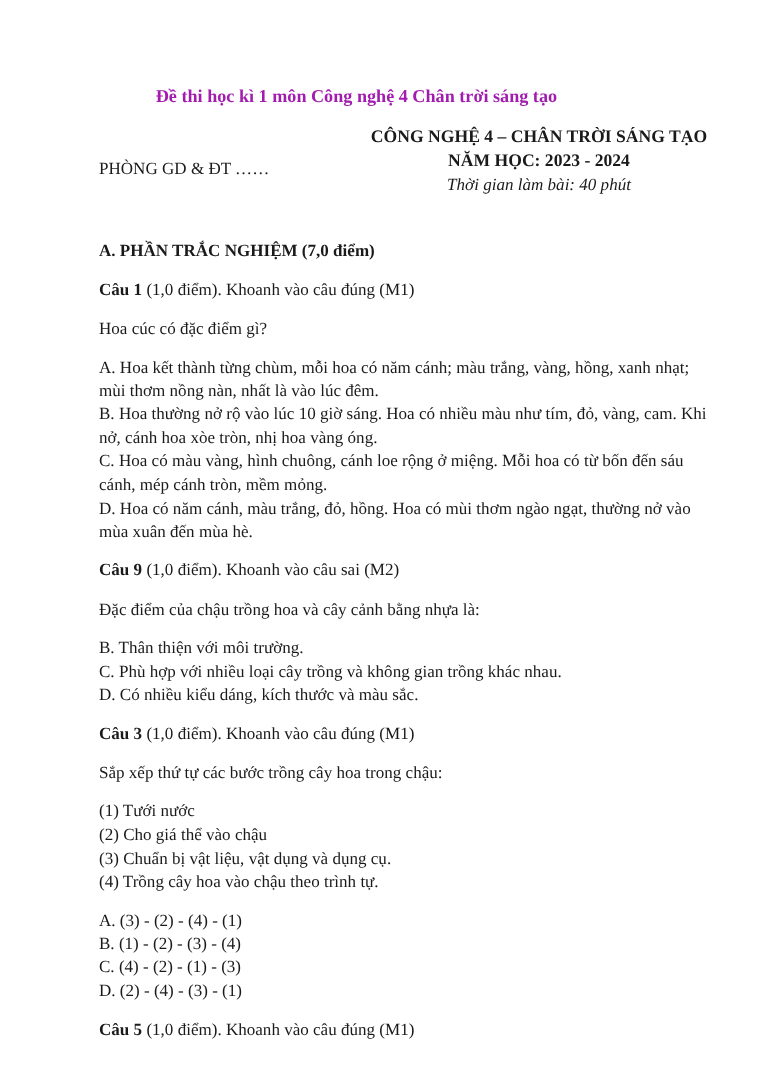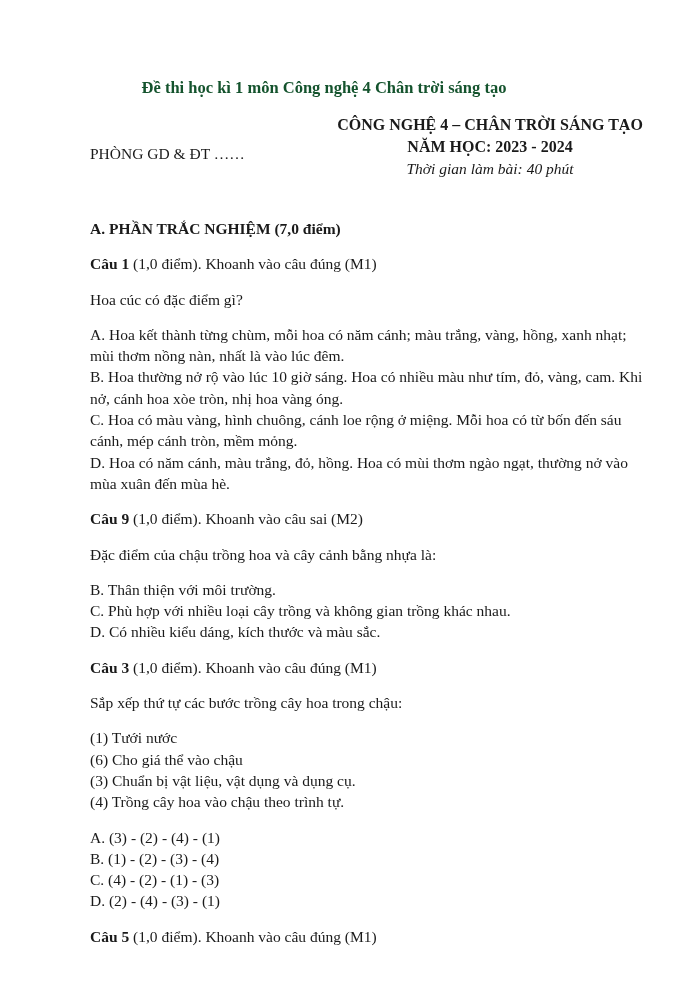--- a/index.html
+++ b/index.html
@@ -1,19 +1,19 @@
 <!DOCTYPE html>
 <html><head>
 <meta charset="utf-8">
 <style>
   html, body { margin:0; padding:0; background:#ffffff; }
   body { width:700px; height:990px; position:relative; overflow:hidden;
          font-family:"Liberation Serif","DejaVu Serif",serif; color:#1a1a1a; font-size:15.5px; }
   .abs { position:absolute; }
-  .doc-title { left:0; width:648px; top:78px; text-align:center; font-weight:bold; color:#14532d; font-size:16.5px; }
+  .doc-title { left:0; width:648px; top:78px; text-align:center; font-weight:bold; color:#a21caf; font-size:16.5px; }
   .dept { left:90px; top:145px; font-size:15.5px; }
   .hdr { left:330px; width:320px; top:114px; text-align:center; line-height:22px; }
   .hdr .b { font-weight:bold; font-size:16px; }
   .hdr .i { font-style:italic; font-size:15.5px; }
   .content { left:90px; top:218px; width:560px; line-height:21.3px; }
   .content p { margin:0; }
   .sec { font-weight:bold; margin-bottom:14px !important; }
   .q { margin-bottom:14px !important; }
   .q b { font-weight:bold; }
   .gap { height:14px; }
@@ -45,21 +45,21 @@
   <p class="q"><b>Câu 9</b><span> (1,0 điểm). Khoanh vào câu sai (M2)</span></p>
   <p class="q">Đặc điểm của chậu trồng hoa và cây cảnh bằng nhựa là:</p>
   <p>B. Thân thiện với môi trường.</p>
   <p>C. Phù hợp với nhiều loại cây trồng và không gian trồng khác nhau.</p>
   <p>D. Có nhiều kiểu dáng, kích thước và màu sắc.</p>
   <div class="gap"></div>
 
   <p class="q"><b>Câu 3</b><span> (1,0 điểm). Khoanh vào câu đúng (M1)</span></p>
   <p class="q">Sắp xếp thứ tự các bước trồng cây hoa trong chậu:</p>
   <p>(1) Tưới nước</p>
-  <p>(6) Cho giá thể vào chậu</p>
+  <p>(2) Cho giá thể vào chậu</p>
   <p>(3) Chuẩn bị vật liệu, vật dụng và dụng cụ.</p>
   <p>(4) Trồng cây hoa vào chậu theo trình tự.</p>
   <div class="gap"></div>
   <p>A. (3) - (2) - (4) - (1)</p>
   <p>B. (1) - (2) - (3) - (4)</p>
   <p>C. (4) - (2) - (1) - (3)</p>
   <p>D. (2) - (4) - (3) - (1)</p>
   <div class="gap"></div>
 
   <p><b>Câu 5</b><span> (1,0 điểm). Khoanh vào câu đúng (M1)</span></p>

